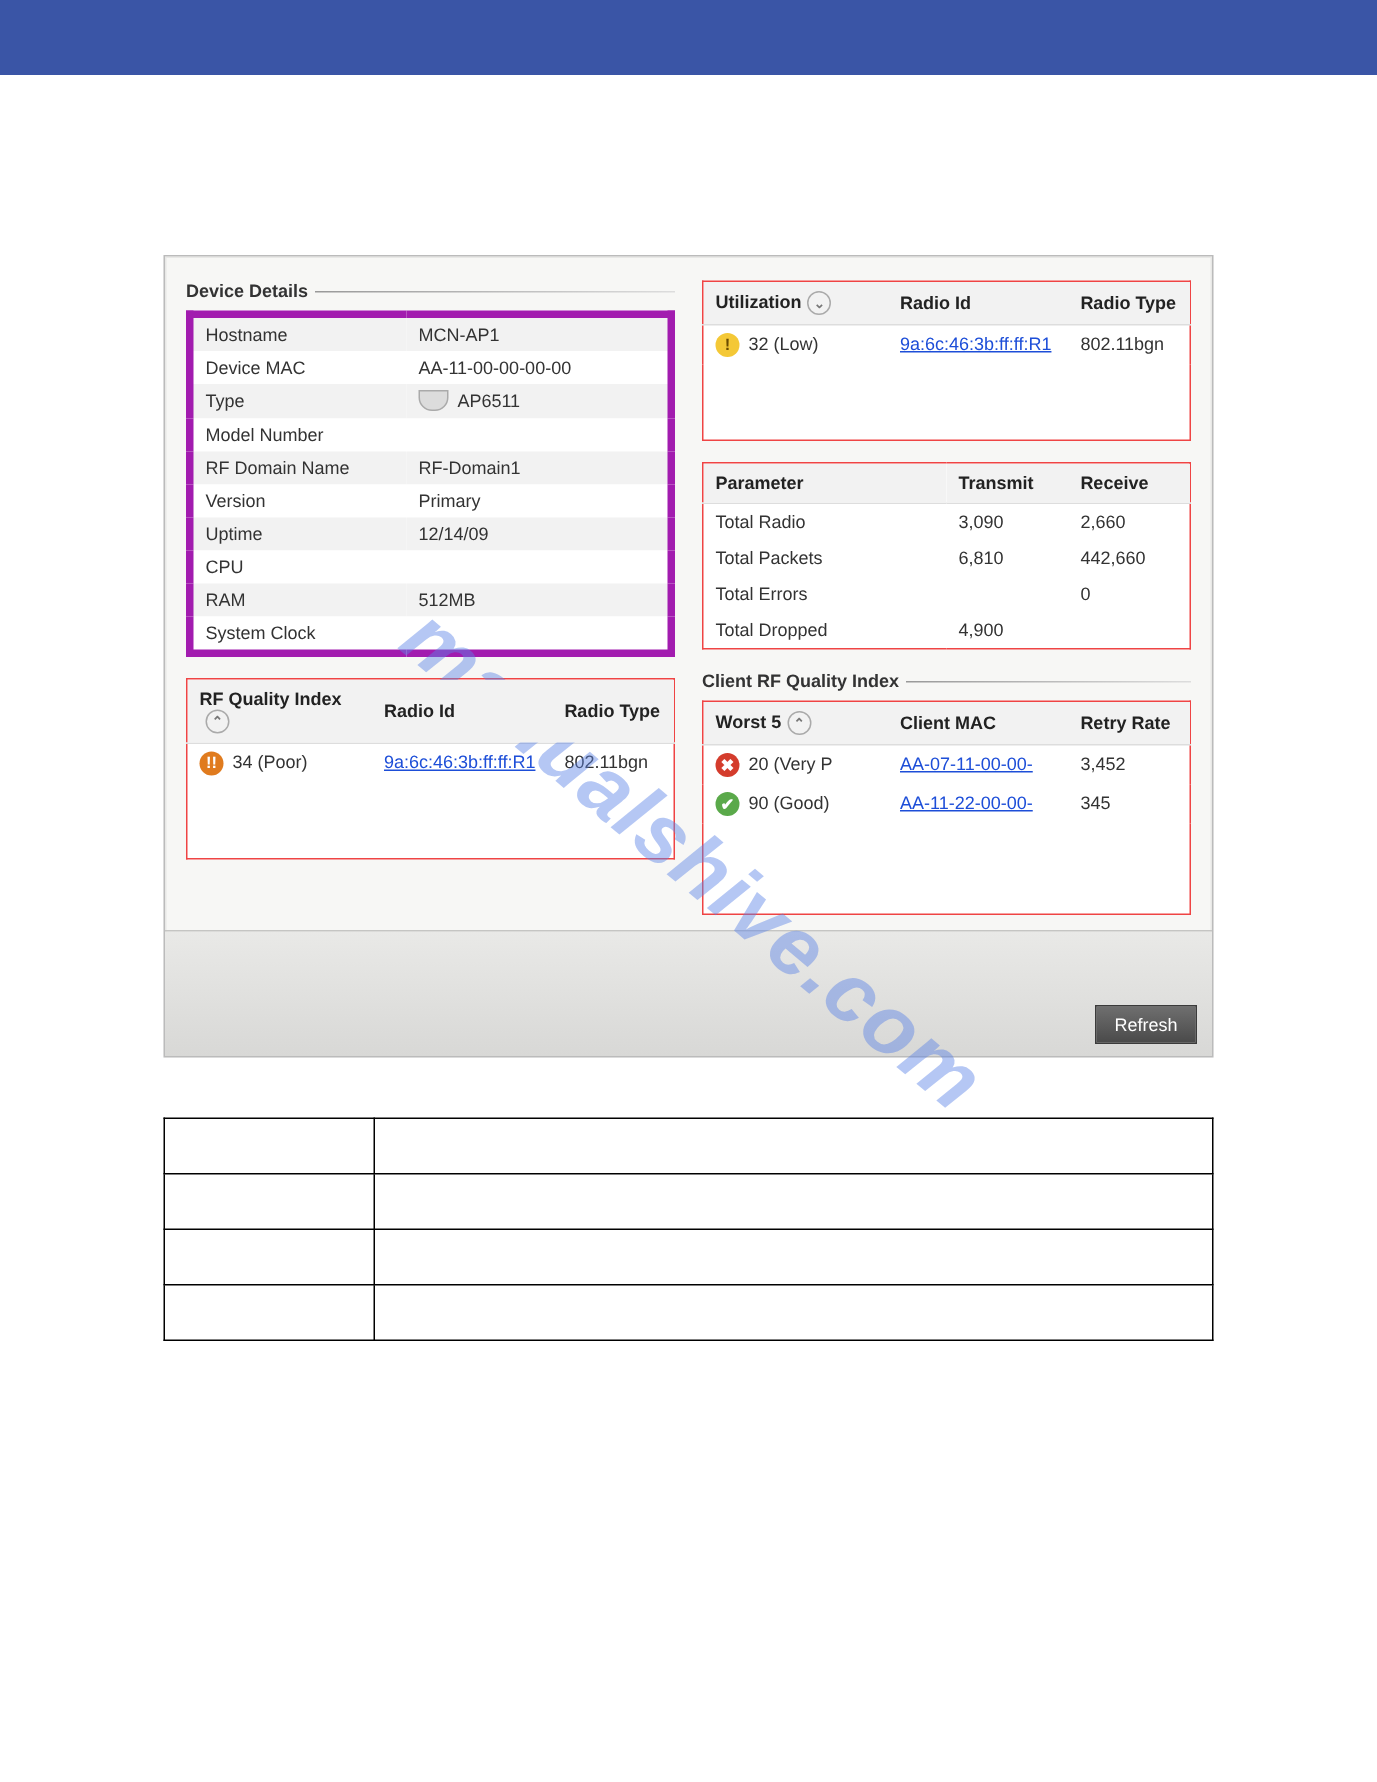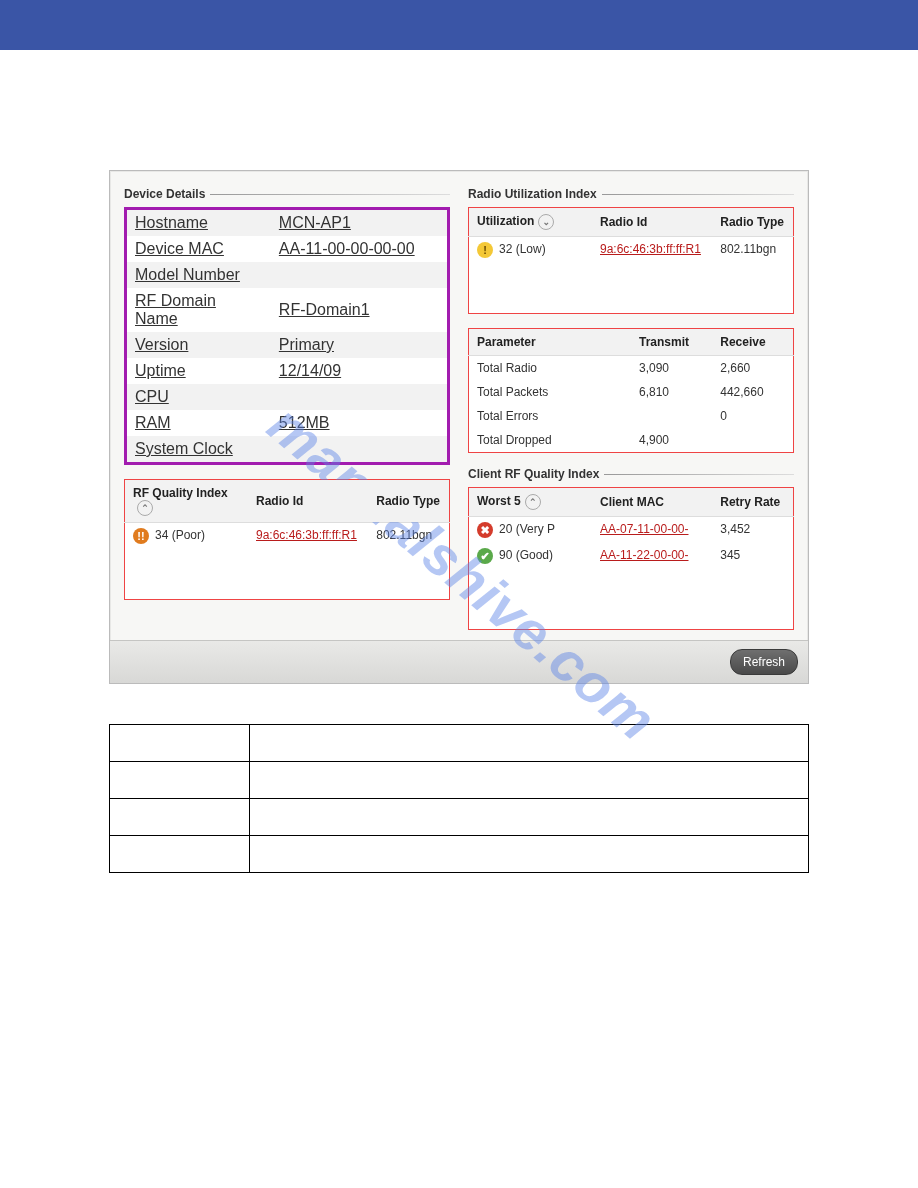--- a/index.html
+++ b/index.html
@@ -52,25 +52,24 @@
     margin-bottom: 6px;
     text-align: right;
   }
   .group-title .hr {
     flex: 1;
     height: 1px;
     background: linear-gradient(to right, #999, #ddd);
   }
   .kv-table {
     width: 100%;
-    border: 3px solid #a21caf;
+    border: 5px solid #a21caf;
     border-collapse: collapse;
-    font-size: 16px;
+    font-size: 12px;
     background: #fff;
-    text-decoration: underline;
   }
   .kv-table td {
     padding: 4px 8px;
   }
   .kv-table td.k {
     width: 45%;
     color: #333;
   }
   .kv-table tr:nth-child(odd) td { background: #f2f2f2; }
   .kv-table tr:nth-child(even) td { background: #ffffff; }
@@ -95,21 +94,21 @@
   }
   .data-table td {
     padding: 5px 8px;
     vertical-align: top;
     overflow: hidden;
     text-overflow: clip;
     white-space: nowrap;
     margin-left: 12px;
   }
   .data-table .linkish {
-    color: #b91c1c;
+    color: #1d4ed8;
     text-decoration: underline;
   }
   .sort-ind {
     display: inline-flex;
     width: 14px;
     height: 14px;
     border: 1px solid #aaa;
     border-radius: 50%;
     align-items: center;
     justify-content: center;
@@ -153,23 +152,24 @@
     border-top: 1px solid #c5c5c3;
     padding: 8px 10px;
     text-align: right;
   }
   .btn {
     display: inline-block;
     background: linear-gradient(#6f6f6f, #4a4a4a);
     color: #fff;
     font-size: 12px;
     border: 1px solid #3b3b3b;
-    border-radius: 12px;
+    border-radius: 0;
     padding: 5px 12px;
     cursor: pointer;
+    margin-top: 41px;
   }
 
   .desc-note {
     width: 700px;
     margin: 40px auto 0 auto;
     font-size: 13px;
   }
   .desc-table {
     width: 100%;
     border-collapse: collapse;
@@ -225,20 +225,24 @@
                 <tbody>
                     <tr>
                       <td class="k">Hostname</td>
                       <td>MCN-AP1</td>
                     </tr>
                 <tr>
                       <td class="k">Device MAC</td>
                       <td>AA-11-00-00-00-00</td>
                     </tr>
                 <tr>
+                      <td class="k">Type</td>
+                      <td><span class="device-icon"></span><span>AP6511</span></td>
+                    </tr>
+                <tr>
                       <td class="k">Model Number</td>
                       <td></td>
                     </tr>
                 <tr>
                       <td class="k">RF Domain Name</td>
                       <td><span class="linkish">RF-Domain1</span></td>
                     </tr>
                 <tr>
                       <td class="k">Version</td>
                       <td>Primary</td>
@@ -286,24 +290,20 @@
                   <tr>
                       <td style="height:40px" colspan="3"></td>
                     </tr>
                 </tbody>
               </table>
             </div>
           </div>
 
           <div class="col">
             <div>
-              <div class="group-title">
-                <span>Radio Utilization Index</span>
-                <span class="hr"></span>
-              </div>
               <table class="data-table">
                 <colgroup>
                     <col style="width:38%">
                     <col style="width:37%">
                     <col style="width:25%">
                   </colgroup>
                 <thead>
                   <tr>
                     <th><span>Utilization</span><span class="sort-ind">⌄</span></th>
                     <th>Radio Id</th>

